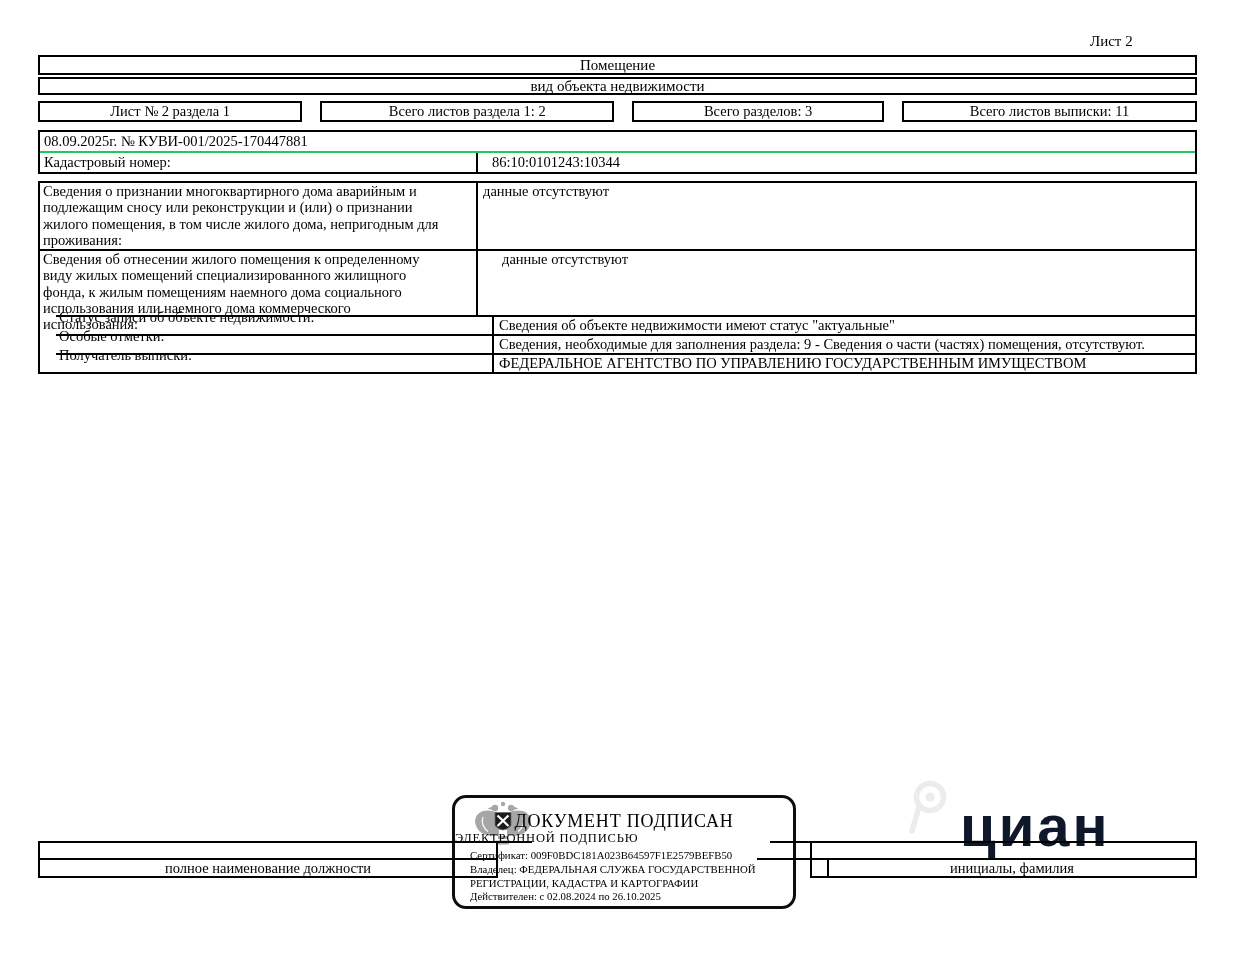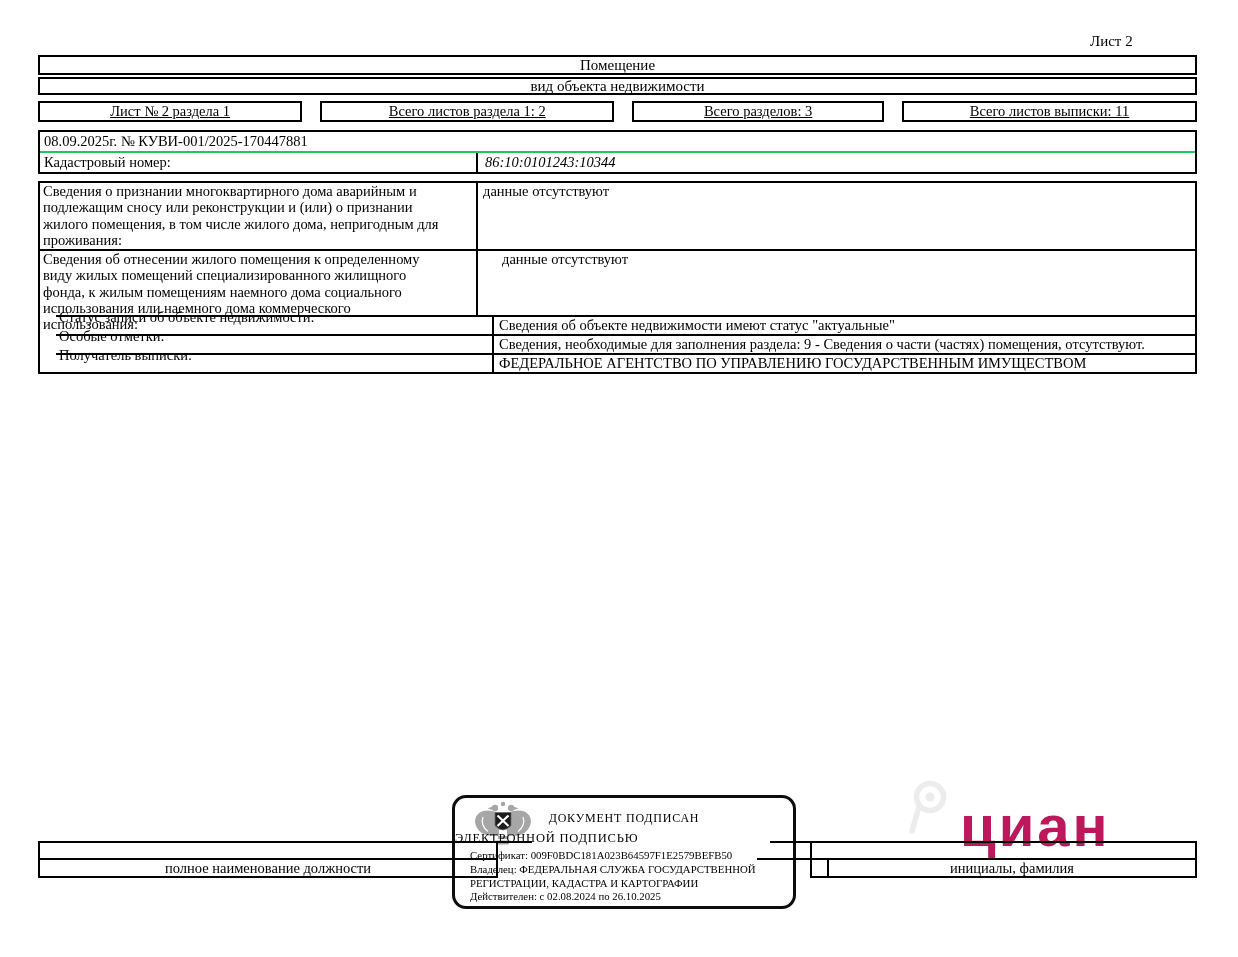--- a/index.html
+++ b/index.html
@@ -6,61 +6,61 @@
   html,body { background:#fff; }
   .page {
     position:relative; width:1238px; height:957px; background:#ffffff;
     font-family:"Liberation Serif", serif; color:#000; overflow:hidden;
   }
 
   
   .watermark { position:absolute; left:902px; top:775px; z-index:1; display:flex; align-items:flex-start; }
   .wm-text {
     font-family:"Liberation Sans", sans-serif; font-weight:bold;
-    font-size:58px; line-height:58px; color:#be185d; letter-spacing:3px; margin:22px 0 0 6px;
+    font-size:58px; line-height:58px; color:#0f172a; letter-spacing:3px; margin:22px 0 0 6px;
   }
 
   
   .sheet-num { position:absolute; top:33px; left:1090px; width:60px; font-size:15px; }
 
   
   .bx { position:absolute; border:2px solid #000; background:transparent; }
   .ctr { display:flex; align-items:center; justify-content:center; text-align:center; }
   .fs15 { font-size:15px; }
 
   .box-object-type   { left:38px; top:55px;  width:1159px; height:20px; }
   .box-object-capt   { left:38px; top:77px;  width:1159px; height:18px; }
 
-  .sheet-cells { position:absolute; left:38px; top:101px; width:1159px; height:21px; display:flex; gap:18px;text-decoration:underline; }
+  .sheet-cells { position:absolute; left:38px; top:101px; width:1159px; height:21px; display:flex; gap:18px; }
   .sheet-cells .cell { border:2px solid #000; display:flex; align-items:center; justify-content:center; font-size:14.5px; }
   .sc1 { width:275px; } .sc2 { width:306px; } .sc3 { width:262px; } .sc4 { width:307px; }
 
   .req-table { left:38px; top:130px; width:1159px; }
   .req-row1 { height:19px; padding-left:4px; font-size:14.5px; display:flex; align-items:center; }
   .req-row2 { height:21px; border-top:2px solid #22c55e; display:flex; font-size:14.5px; }
   .req-label { width:438px; border-right:2px solid #000; padding-left:4px; display:flex; align-items:center; }
-  .req-value { flex:1; padding-left:7px; display:flex; align-items:center;font-style:italic; }
+  .req-value { flex:1; padding-left:14px; display:flex; align-items:center; }
 
   .details { left:38px; top:181px; width:1159px; }
   .trow { display:flex; }
   .trow + .trow { border-top:2px solid #000; }
   .cl { width:438px; border-right:2px solid #000; padding:0 4px 16px 3px;
         white-space:pre-line; font-size:14.5px; line-height:16.3px; }
   .cv { flex:1; padding-left:5px; font-size:14.5px; line-height:17px; }
   .h-r1 { height:66px; } .h-r2 { height:66px;gap:19px; }
   .h-sm { height:19px;margin-left:16px; } .h-sm .cl, .h-sm .cv { display:flex; align-items:center; white-space:normal; }
 
   
   .stamp {
     position:absolute; left:452px; top:795px; width:344px; height:114px;
     background:#ffffff; border:3.5px solid #0d0d0d; border-radius:14px; z-index:2;
   }
   .stamp-emblem { position:absolute; left:16px; top:2px; }
   .stamp-t1 { position:absolute; top:13px; left:0; width:100%; text-align:center;
-              font-size:12px; letter-spacing:0.8px; }
+              font-size:18px; letter-spacing:0.8px; }
   .stamp-t2 { position:absolute; top:33px; left:0; width:100%; 
               font-size:12.5px; letter-spacing:0.8px; }
   .stamp-info { position:absolute; left:15px; top:51px; font-size:10.8px; line-height:13.8px; }
   .stamp-info .owner { white-space:pre-line; }
 
   
   .fl { position:absolute; background:#000; z-index:3; }
   .fl.h { height:2px; } .fl.v { width:2px; }
   .foot-cap { position:absolute; z-index:3; font-size:14.5px; text-align:center; top:860px; }
   .cap-left  { left:38px;  width:460px;font-family:Liberation Serif, serif; }

